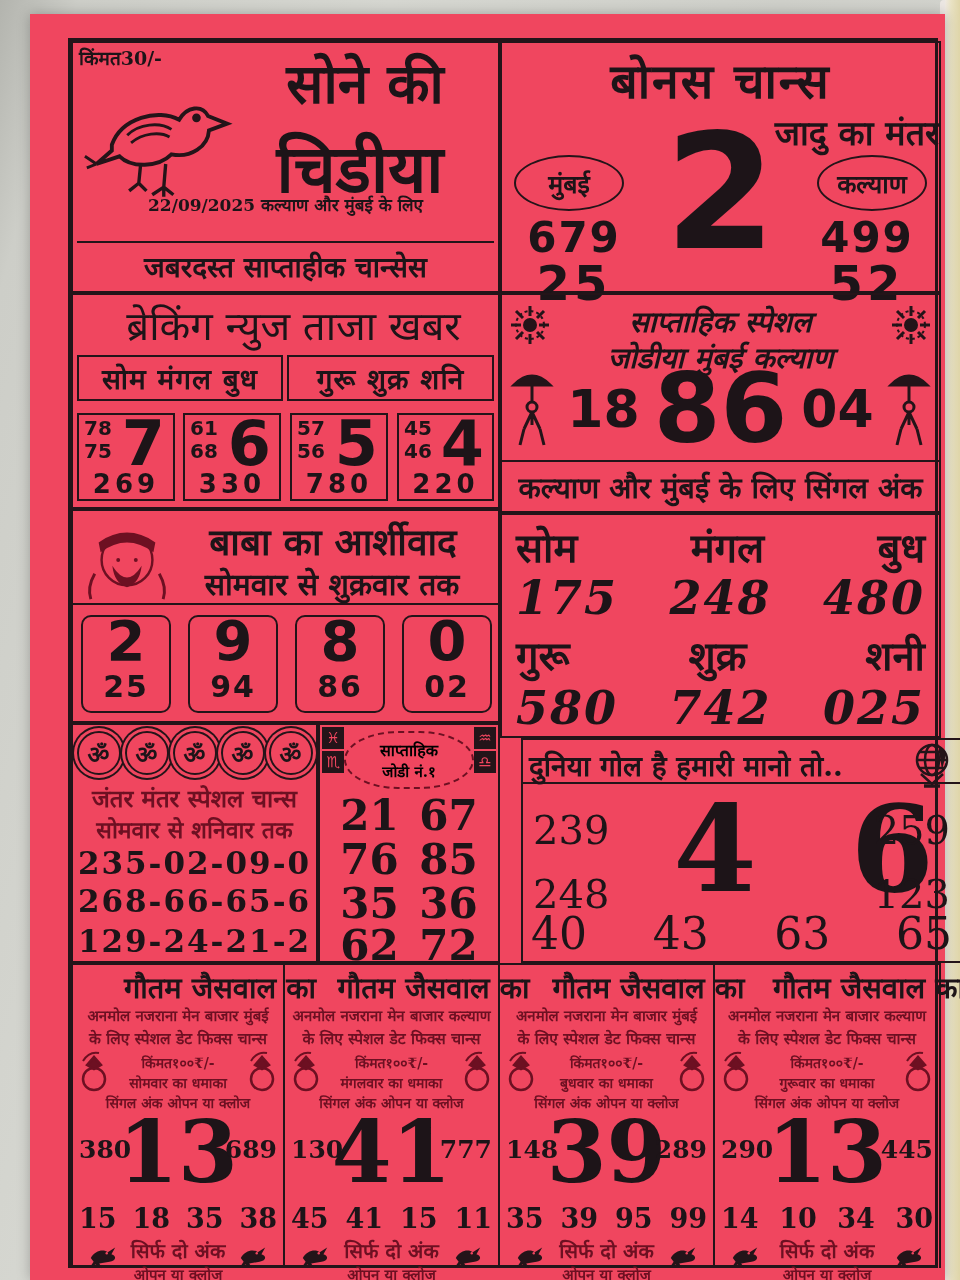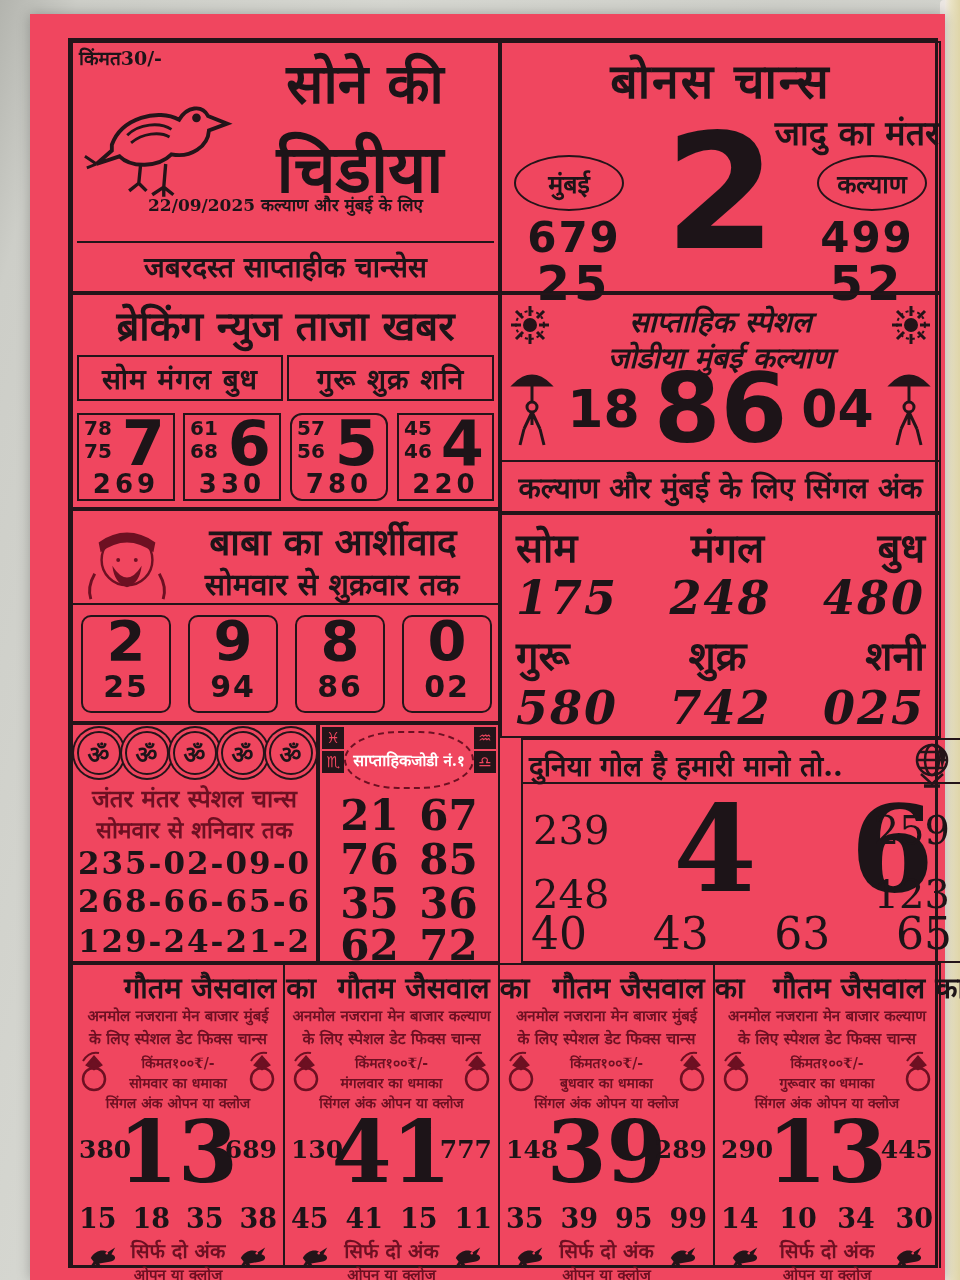--- a/index.html
+++ b/index.html
@@ -36,21 +36,21 @@
   .oval{border:2px solid #241419;border-radius:50%;width:106px;height:52px;display:flex;
     align-items:center;justify-content:center;font-size:25px;font-weight:bold;}
   .bonus-left{position:absolute;left:12px;top:112px;width:120px;text-align:center;}
   .bonus-right{position:absolute;right:12px;top:112px;width:120px;text-align:center;}
   .bonus-num1{font-size:42px;font-weight:bold;line-height:1.0;margin-top:6px;letter-spacing:2px;}
   .bonus-num2{font-size:48px;font-weight:bold;line-height:1.0;letter-spacing:4px;}
   .bonus-big{position:absolute;left:0;top:70px;width:100%;text-align:center;
     font-size:160px;font-weight:900;line-height:1.0;}
 
   
-  .brk-title{position:absolute;top:2px;width:100%;font-size:40px;font-weight:bold;}
+  .brk-title{position:absolute;top:2px;width:100%;font-size:40px;font-weight:normal;margin-left:8px;}
   .day-box{position:absolute;top:60px;height:46px;border:2.5px solid #241419;box-sizing:border-box;
     display:flex;align-items:center;justify-content:center;font-size:28px;font-weight:bold;letter-spacing:1px;}
   .nbox{position:absolute;top:118px;width:98px;height:88px;border:2.5px solid #241419;box-sizing:border-box;}
   .nbox .smalls{position:absolute;left:5px;top:2px;font-size:20px;font-weight:bold;line-height:1.15;}
   .nbox .bigd{position:absolute;right:8px;top:-8px;font-size:62px;font-weight:900;}
   .nbox .bott{position:absolute;left:0;bottom:0;width:100%;text-align:center;font-size:26px;
     font-weight:900;letter-spacing:4px;}
 
   
   .chakra-l{position:absolute;left:6px;top:8px;}
@@ -87,21 +87,21 @@
   .jt1{position:absolute;top:56px;width:100%;font-size:24px;font-weight:bold;}
   .jt2{position:absolute;top:88px;width:100%;font-size:23px;font-weight:bold;}
   .jrow{width:100%;font-size:31px;font-weight:bold;letter-spacing:2px;position:absolute;}
 
   
   .zq{position:absolute;width:22px;height:46px;display:flex;flex-direction:column;gap:2px;}
   .zq span{background:#241419;color:#f0465f;font-size:15px;width:22px;height:22px;display:flex;
     align-items:center;justify-content:center;}
   .badge{position:absolute;left:50%;transform:translateX(-50%);top:6px;width:126px;height:54px;
     border:2px dashed #6d1022;border-radius:50% 50% 50% 50%/60% 60% 60% 60%;
-    display:flex;flex-direction:row;align-items:center;justify-content:center;color:#ffffff;}
+    display:flex;flex-direction:column;align-items:center;justify-content:center;color:#000000;}
   .badge .b1{font-size:16px;font-weight:bold;}
   .badge .b2{font-size:15px;font-weight:bold;}
   .prow{position:absolute;width:100%;display:flex;justify-content:space-evenly;font-size:42px;font-weight:900;}
 
   
   .du-title{position:absolute;top:0;left:0;width:100%;height:44px;border-bottom:2px solid #241419;
     font-size:28px;font-weight:bold;text-align:left;padding:6px 0 0 6px;box-sizing:border-box;}
   .du-globe{position:absolute;right:4px;top:0px;}
   .du-left{position:absolute;left:10px;top:58px;font-size:40px;line-height:1.6;}
   .du-right{position:absolute;right:10px;top:58px;font-size:40px;line-height:1.6;}
@@ -245,21 +245,21 @@
       <div class="bott">269</div>
     </div>
     <div class="nbox" style="left:110px;">
       <div class="smalls">
         <div>61</div>
         <div>68</div>
       </div>
       <div class="bigd">6</div>
       <div class="bott">330</div>
     </div>
-    <div class="nbox" style="left:217px;border-radius:12px;">
+    <div class="nbox" style="left:217px;">
       <div class="smalls">
         <div>57</div>
         <div>56</div>
       </div>
       <div class="bigd">5</div>
       <div class="bott">780</div>
     </div>
     <div class="nbox" style="left:324px;width:97px;">
       <div class="smalls">
         <div>45</div>

